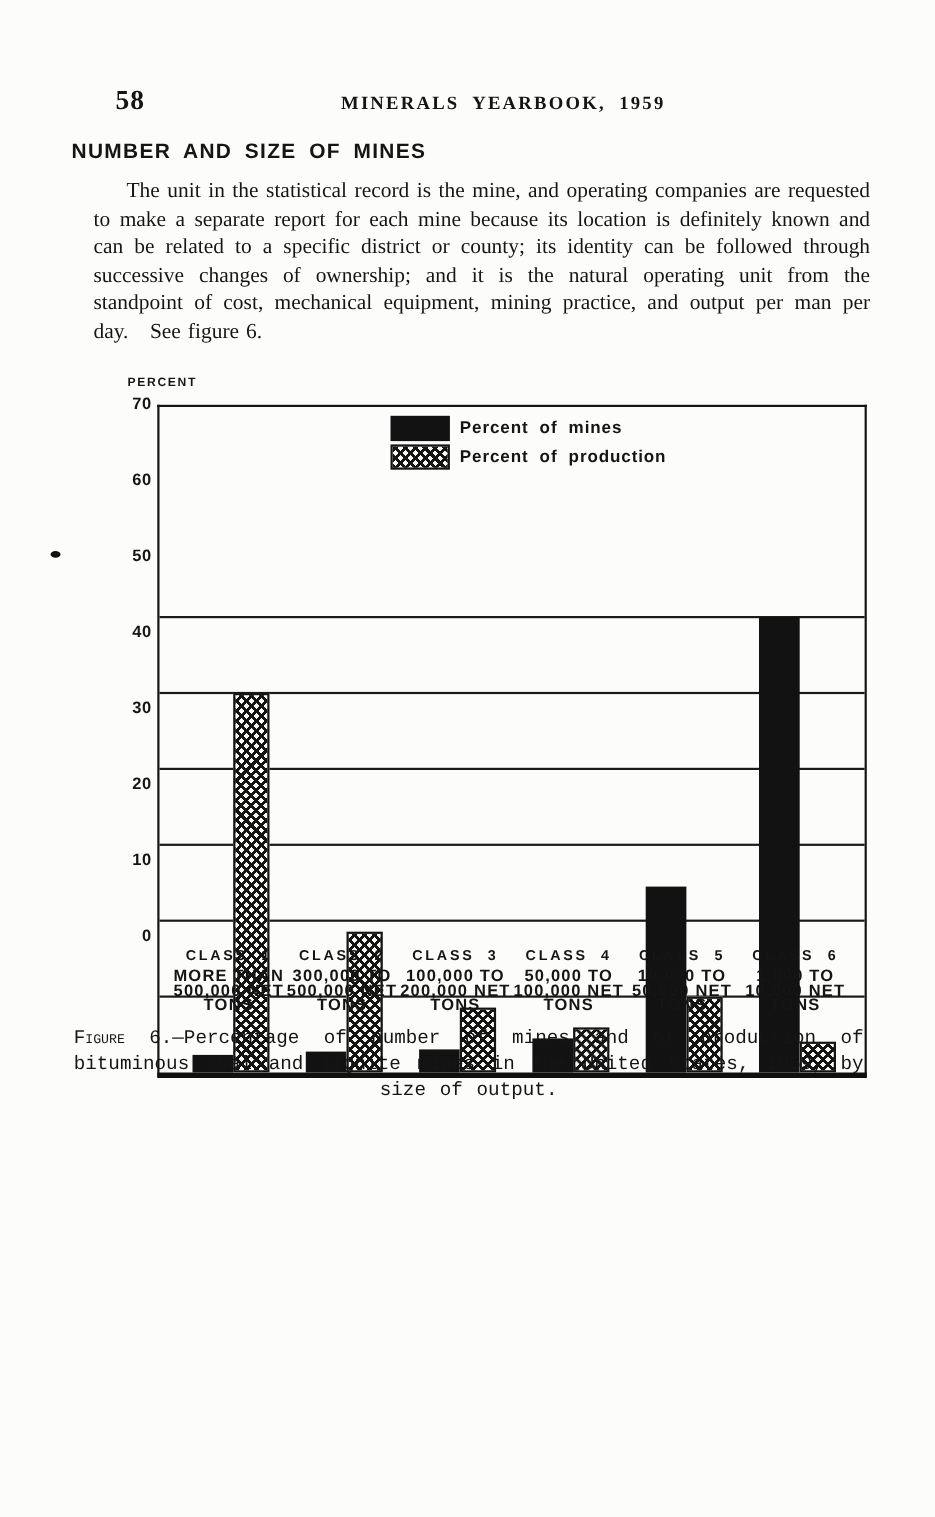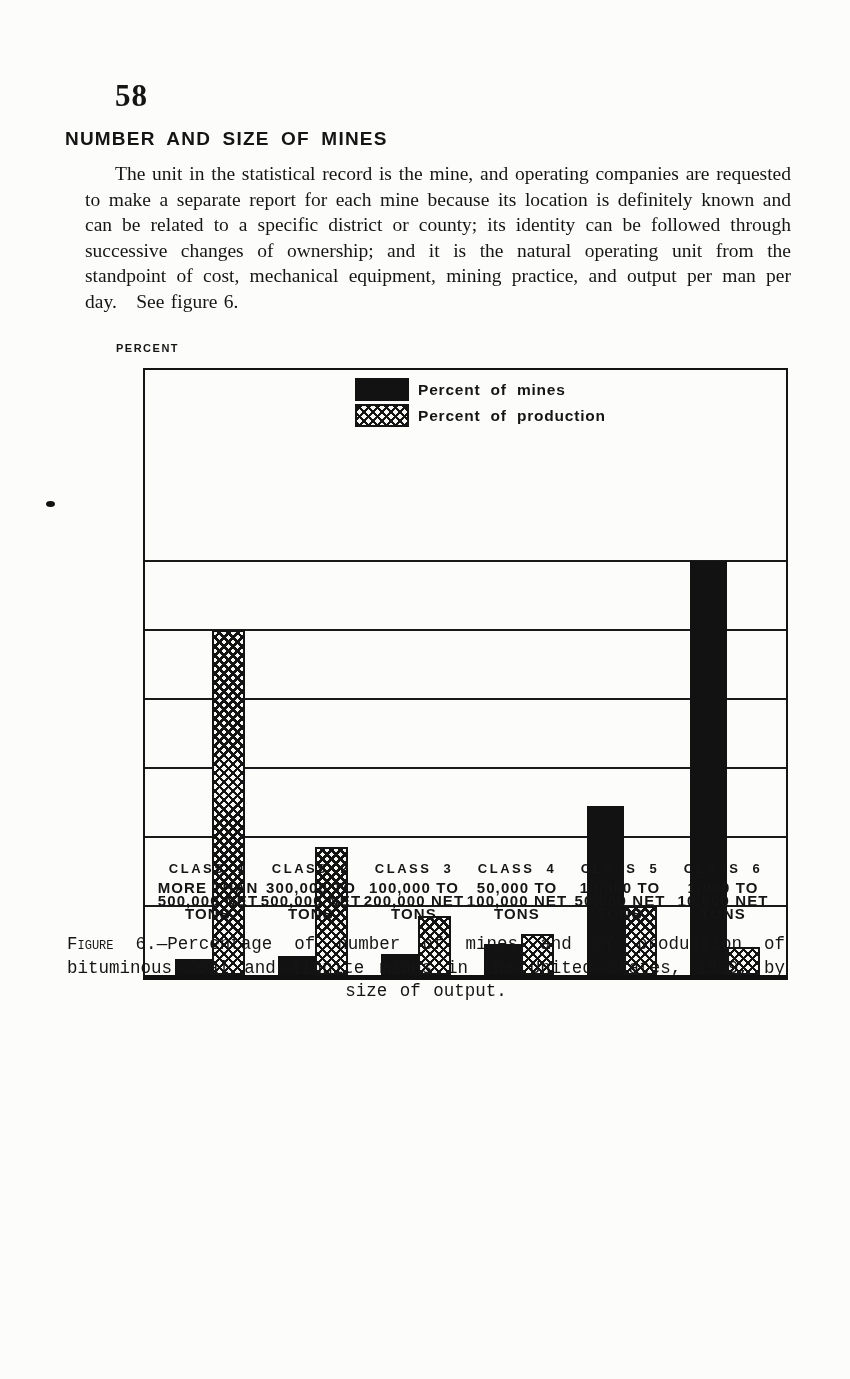--- a/index.html
+++ b/index.html
@@ -8,22 +8,22 @@
     position: relative;
     width: 850px;
     height: 1379px;
     background: #fcfcfa;
     overflow: hidden;
     font-family: "Liberation Serif", serif;
     color: #151515;
   }
   .page-number {
     position: absolute;
-    left: 115px; top: 78px;
-    font-size: 31px;
+    left: 105px; top: 78px;
+    font-size: 25px;
     font-weight: bold;
     letter-spacing: 1px;
   }
   .running-head {
     position: absolute;
     left: 65px; right: 0; top: 84px;
     text-align: center;
     font-size: 17px;
     font-weight: bold;
     letter-spacing: 2px;
@@ -166,27 +166,38 @@
     font-family: Liberation Mono, monospace;
   }
   .sc { font-variant: small-caps; }
 </style>
 </head>
 <body>
 
 <div class="page">
 
   <div class="page-number">58</div>
+  <div class="running-head">MINERALS YEARBOOK, 1959</div>
   <div class="section-title">NUMBER AND SIZE OF MINES</div>
   <div class="body-paragraph">The unit in the statistical record is the mine, and operating companies are requested to make a separate report for each mine because its location is definitely known and can be related to a specific district or county; its identity can be followed through successive changes of ownership; and it is the natural operating unit from the standpoint of cost, mechanical equipment, mining practice, and output per man per day. See figure 6.</div>
 
   <div class="stray-bullet"></div>
 
   <div class="percent-label">PERCENT</div>
 
+  <div class="yaxis" id="yaxis">
+      <div class="ytick" style="top: -9px;">70</div>
+      <div class="ytick" style="top: 60px;">60</div>
+      <div class="ytick" style="top: 129px;">50</div>
+      <div class="ytick" style="top: 198px;">40</div>
+      <div class="ytick" style="top: 267px;">30</div>
+      <div class="ytick" style="top: 336px;">20</div>
+      <div class="ytick" style="top: 405px;">10</div>
+      <div class="ytick" style="top: 474px;">0</div>
+    </div>
 
   <div class="plot" id="plot">
     <div class="legend">
       <div class="legend-row">
         <span class="swatch swatch-solid"></span>
         <span class="legend-label">Percent of mines</span>
       </div>
       <div class="legend-row">
         <span class="swatch swatch-hatch"></span>
         <span class="legend-label">Percent of production</span>

